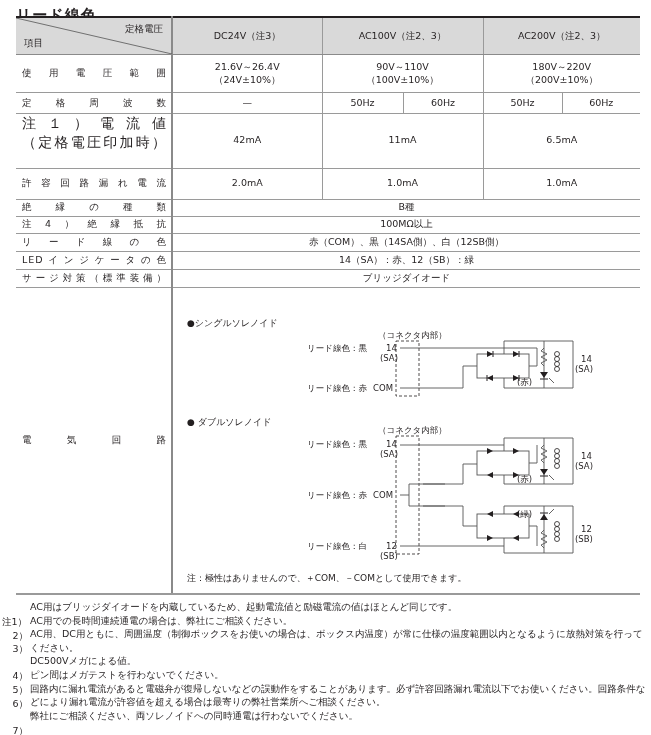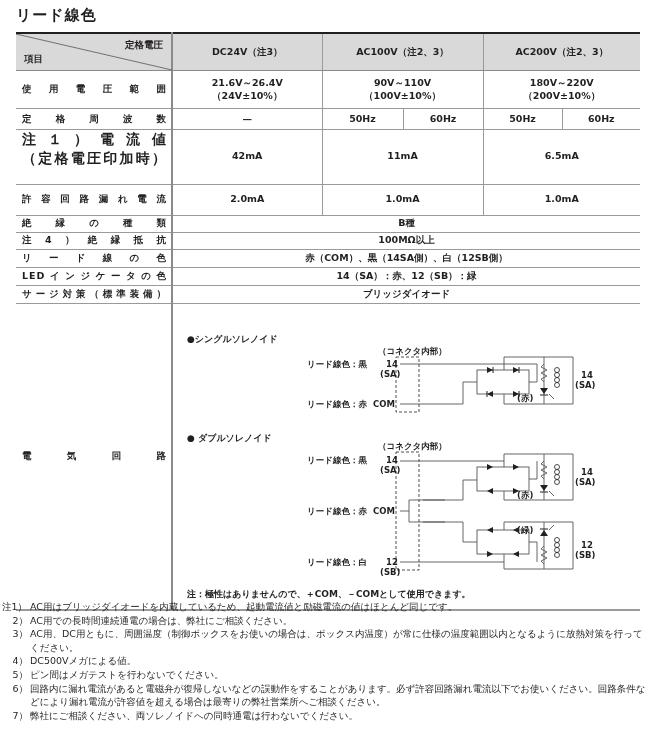--- a/index.html
+++ b/index.html
@@ -1,36 +1,36 @@
 <!DOCTYPE html>
 <html><head>
 <meta charset="utf-8">
 <style>
   html, body { margin:0; padding:0; background:#ffffff; }
   body { width:651px; height:735px; position:relative; overflow:hidden;
          font-family: "DejaVu Sans", "Liberation Sans", sans-serif; color:#231f20; }
   .title { position:absolute; left:16px; top:6px; font-size:15px; font-weight:bold; letter-spacing:1px; }
-  table.spec { position:absolute; left:16px; top:32px; width:624px; border-collapse:collapse; table-layout:fixed; font-size:9.5px;font-weight:bold; }
+  table.spec { position:absolute; left:16px; top:16px; width:624px; border-collapse:collapse; table-layout:fixed; font-size:9.5px; }
   table.spec td { border:1px solid #9a9a9a; text-align:center; vertical-align:middle; padding:0; line-height:1.35; }
   table.spec tr.thead td { background:#d9d9d9; border-top:2px solid #231f20; border-bottom:1px solid #8a8a8a; }
   table.spec td.lbl { text-align:justify; text-align-last:justify; padding:0 4px 0 6px; font-size:9.5px; letter-spacing:1px; border-left:none; border-right:2px solid #8a8a8a; }
   table.spec td.lbl2 { padding:0 4px 16px 6px; font-size:14px; }
   table.spec td.lbl2 .ln { display:block; text-align:justify; text-align-last:justify; letter-spacing:1px; }
   table.spec tr:last-child td { border-bottom:2px solid #9a9a9a; }
   table.spec td:last-child { border-right:none; }
   table.spec tr.thick-top td { border-top:1.5px solid #231f20; }
   .hdr-diag { position:relative; height:36px; }
   .hdr-diag svg { position:absolute; left:0; top:0; }
   .hdr-diag .tr { position:absolute; right:8px; top:5px; font-size:9.5px; }
   .hdr-diag .bl { position:absolute; left:8px; bottom:4px; font-size:9.5px; }
   .circuit-cell { position:relative; height:305px; text-align:left !important; }
   .circuit-cell svg { position:absolute; left:0; top:0; }
   .notes { position:absolute; left:0; top:600px; width:651px; font-size:9.5px; line-height:13.6px; }
   .note { position:relative; padding-left:30px; }
-  .note .num { position:absolute; left:0; width:28px; text-align:right; }
+  .note .num { position:absolute; left:0; width:28px; text-align:right;margin-top:15px; }
   .note.first .num { text-align:left; left:2px; }
 </style>
 </head>
 <body>
 
 <div class="title">リード線色</div>
 
 <table class="spec">
   <colgroup>
     <col style="width:156px">

